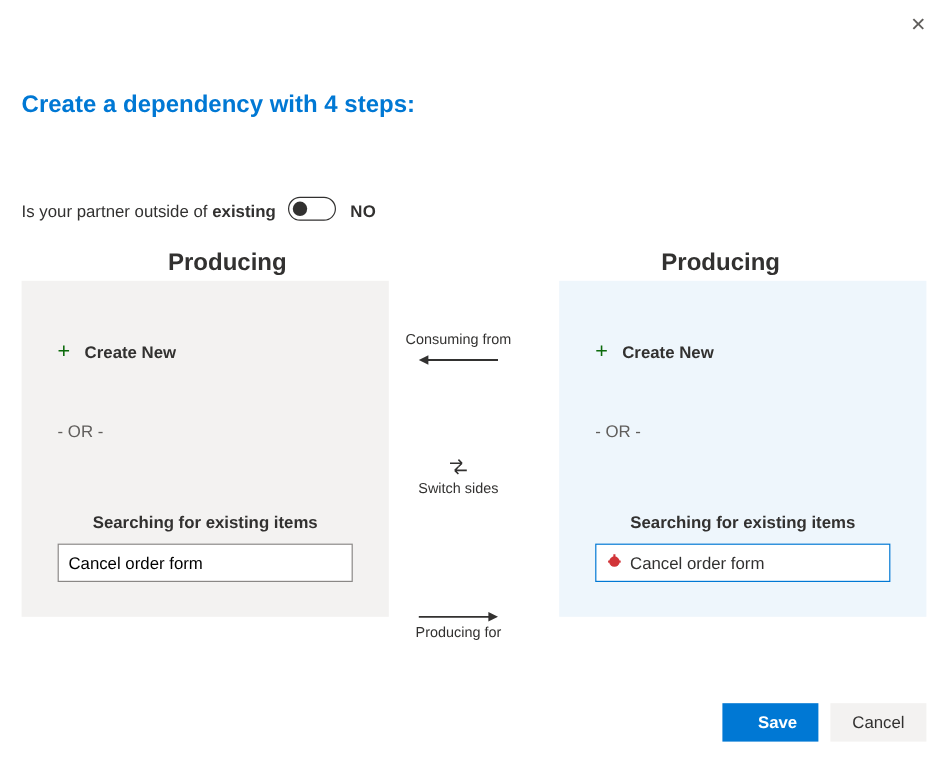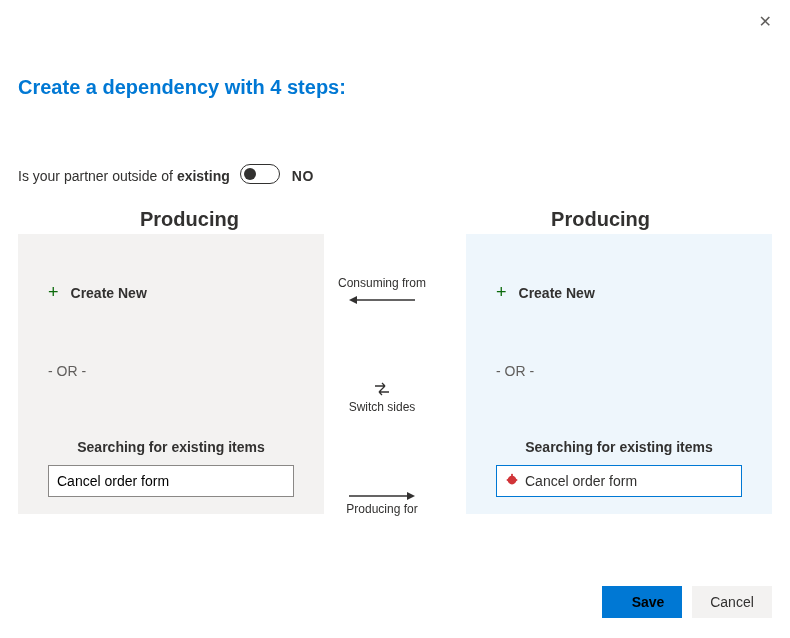--- a/index.html
+++ b/index.html
@@ -16,38 +16,38 @@
     .col-head{ position:absolute; top:208px; font-size:20px; font-weight:600; }
     .col-head.producer{ left:140px; }
     .col-head.consumer{ right:140px; }
 
     .panel{ position:absolute; top:234px; width:306px; height:280px; padding:24px 30px; }
     .panel.producer{ left:18px;  background:#f3f2f1; }
     .panel.consumer{ right:18px; background:#eef6fc; }
 
     .create-row{ display:flex; align-items:center; font-size:14px; font-weight:600; cursor:pointer; margin-top:24px; }
     .plus{ color:#0b6a0b; font-size:18px; font-weight:400; margin-right:12px; }
-    .or{ color:#605e5c; font-size:14px; margin-top:60px; }
+    .or{ color:#605e5c; font-size:14px; margin-top:48px; }
     .search-label{ font-weight:700; font-size:14px; margin-top:60px;text-align:center; }
     .search-input{ width:100%; height:32px; margin-top:10px; border:1px solid #8a8886; padding:4px 8px; font-size:14px; background:#fff; }
     
     .sugg{ width:100%; height:32px; margin-top:10px; border:1px solid #0078d4; display:flex; align-items:center; padding:0 8px; font-size:14px; background:#fff; }
     .sugg-icon{ color:#d13438; margin-right:6px; }
 
     .mid{ position:absolute; left:334px; width:96px; text-align:center; font-size:12px; color:#323130; }
     .mid.consuming{ top:276px; }
     .mid.switch   { top:378px; }
-    .mid.producing{ top:486px; }
+    .mid.producing{ top:504px; }
     .mid svg{ display:block; margin:4px auto 0; }
     .mid.switch svg{ margin-bottom:4px; }
     .switch-btn{ cursor:pointer; }
 
     .footer{ position:absolute; bottom:20px; right:18px; display:flex; gap:10px; }
     .btn{ height:32px; min-width:80px; padding:0 16px; font-size:14px; cursor:pointer; border:none; }
-    .btn-primary{ background:#0078d4; color:#000000; font-weight:600;padding-left:28px; }
+    .btn-primary{ background:#0078d4; color:#ffffff; font-weight:600;padding-left:28px; }
     .btn-default{ background:#f3f2f1; color:#323130; }
   </style>
 </head>
 <body>
 
 <div class="dialog">
 
   <span class="close">✕</span>
 
   <div class="title">Create a dependency with 4 steps:</div>

